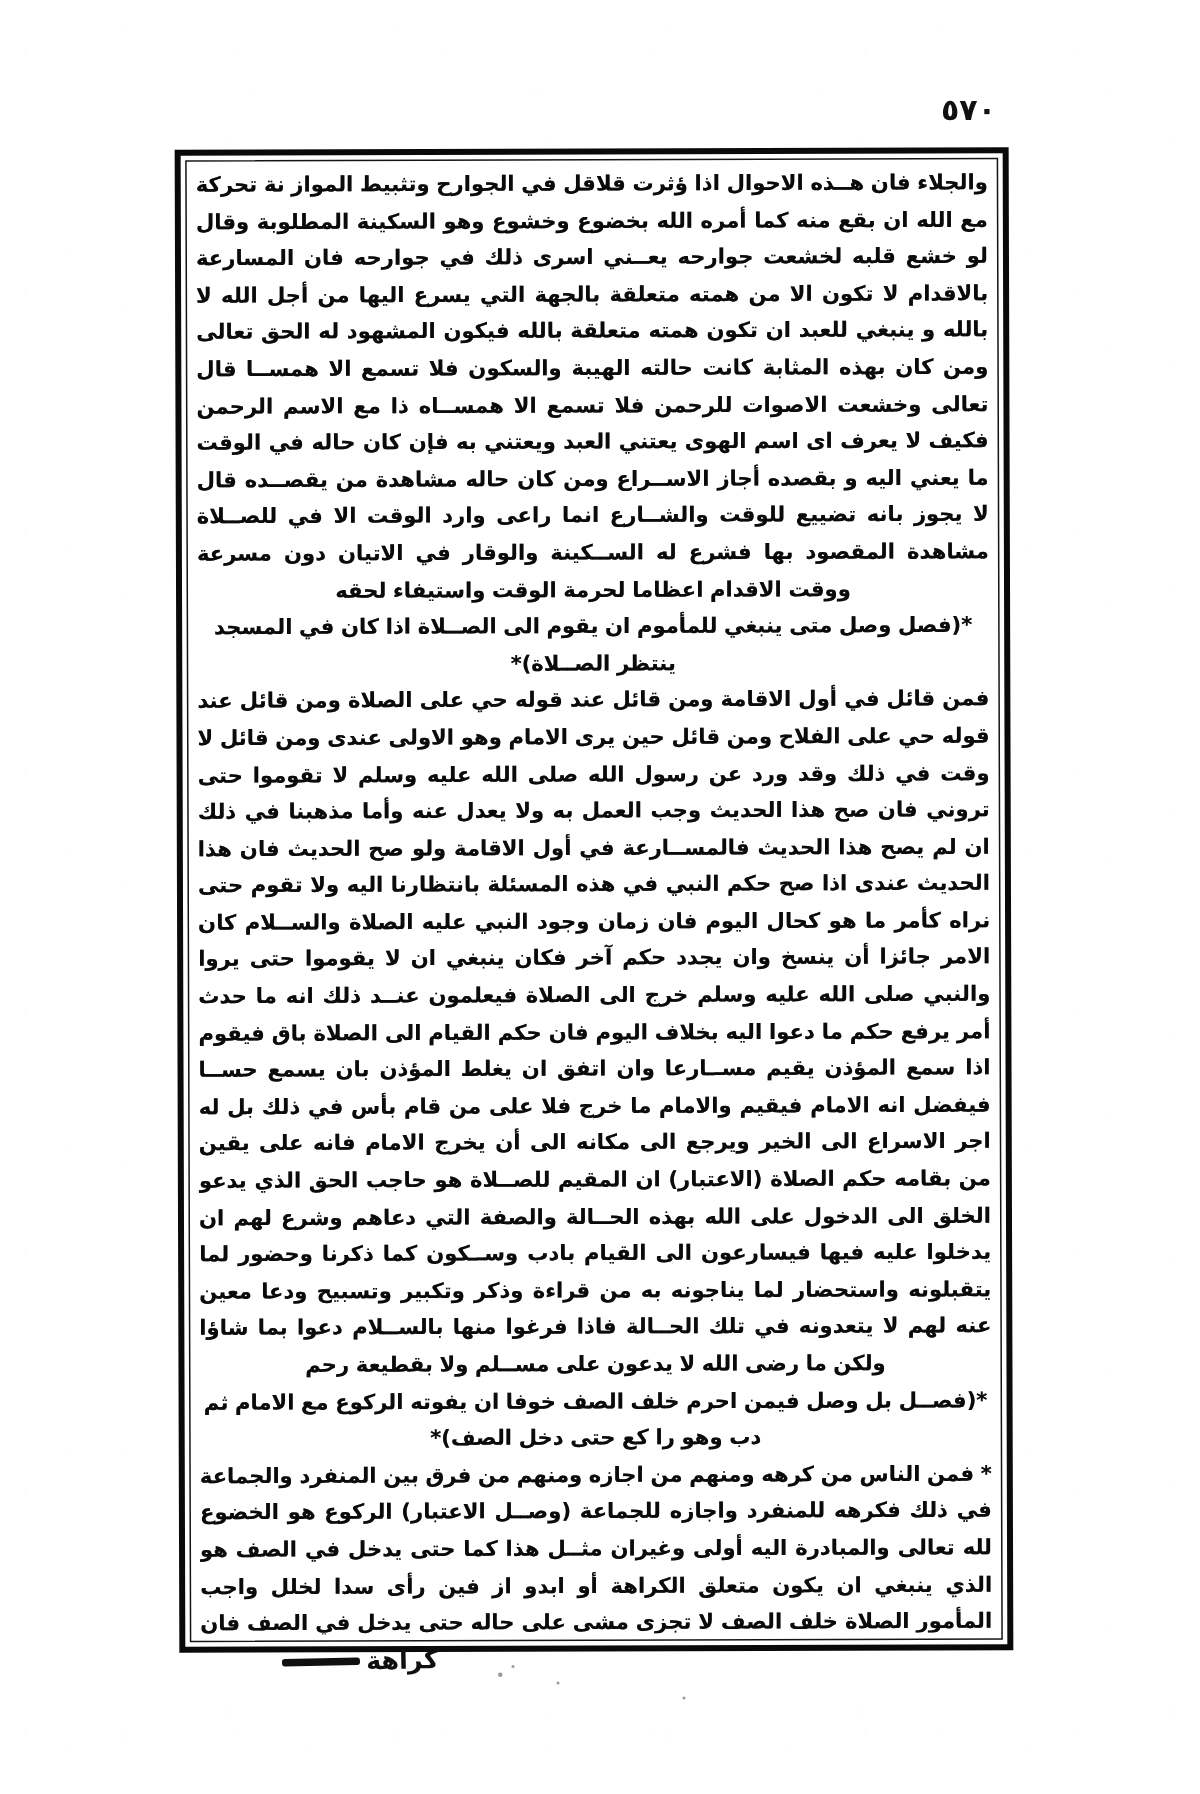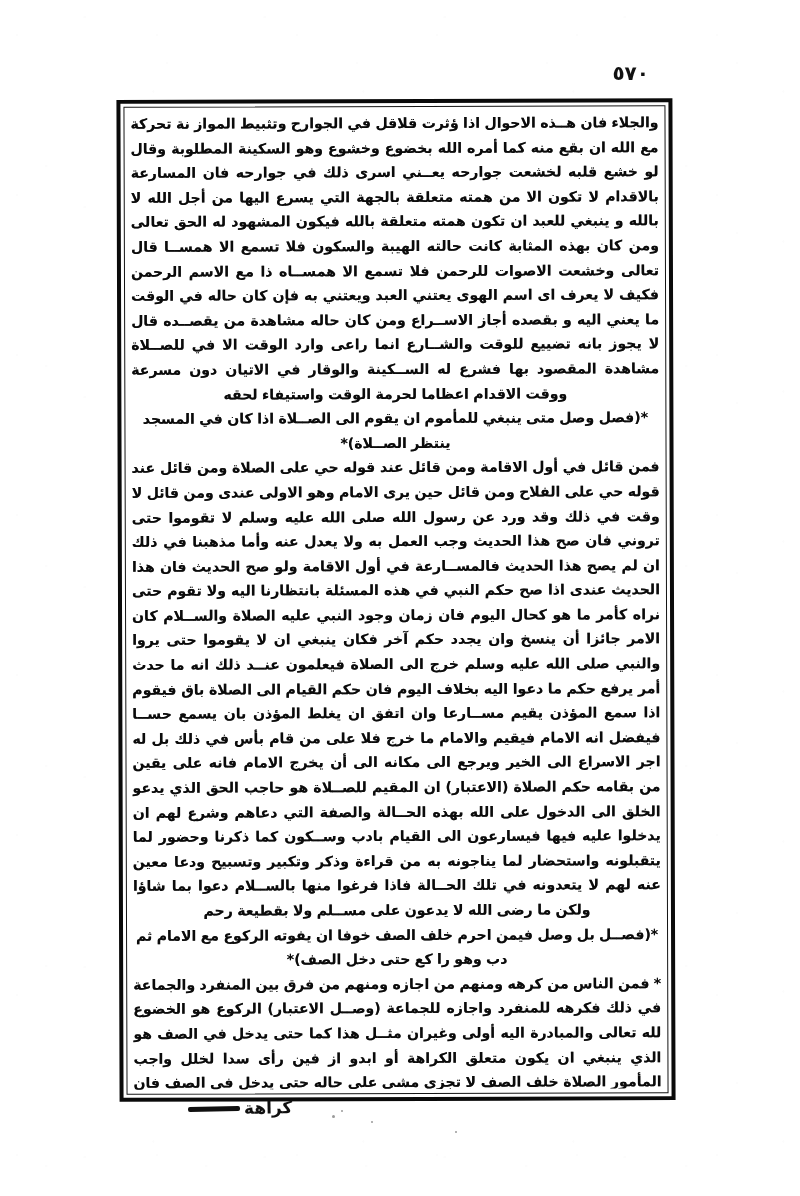--- a/index.html
+++ b/index.html
@@ -37,21 +37,21 @@
       radial-gradient(circle at 29% 83%, rgba(0,0,0,.05) 0 1px, transparent 1.4px),
       radial-gradient(circle at 88% 37%, rgba(0,0,0,.04) 0 1px, transparent 1.4px),
       radial-gradient(circle at 60% 95%, rgba(0,0,0,.04) 0 1px, transparent 1.4px);
     background-size: 140px 160px, 180px 190px, 210px 150px, 160px 200px, 190px 170px, 230px 180px;
   }
 
   
   #folio {
     position: absolute;
     top: 63px;
-    right: 151px;
+    right: 136px;
     font-family: "DejaVu Sans", sans-serif;
     font-size: 20px;
     font-weight: 700;
     letter-spacing: .5px;
     color: #111;
     direction: rtl;
     line-height: 1;
   }
 
   

